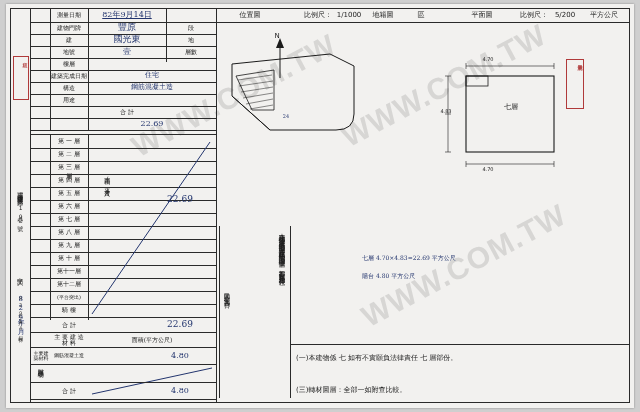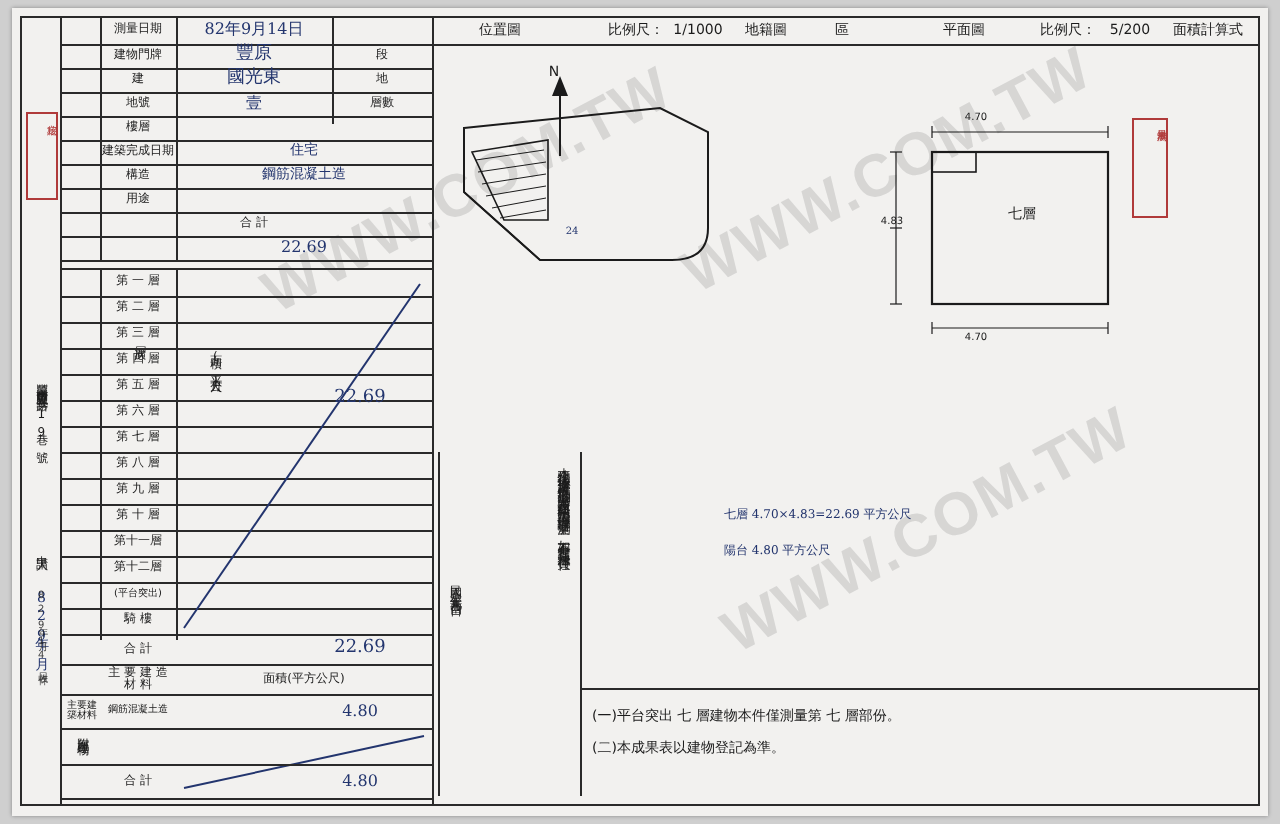--- a/index.html
+++ b/index.html
@@ -93,21 +93,21 @@
   <div class="line h" style="left:24px;top:90px;width:187px;"></div>
   <div class="line h" style="left:24px;top:102px;width:187px;"></div>
   <div class="line h" style="left:24px;top:114px;width:187px;"></div>
   <div class="line h" style="left:24px;top:126px;width:187px;"></div>
   <div class="line v" style="left:44px;top:4px;height:122px;"></div>
   <div class="line v" style="left:82px;top:4px;height:122px;"></div>
   <div class="line v" style="left:160px;top:4px;height:54px;"></div>
   <div class="line v" style="left:210px;top:4px;height:394px;"></div>
 
   <div class="cell" style="left:44px;top:5px;width:38px;height:12px;">測量日期</div>
-  <div class="cell hand" style="left:83px;top:5px;width:76px;height:12px;font-size:8px;">82年9月14日</div>
+  <div class="cell hand" style="left:83px;top:5px;width:76px;height:12px;font-size:8px;text-decoration:underline;">82年9月14日</div>
 
   <div class="cell" style="left:44px;top:19px;width:38px;height:11px;">建物門牌</div>
   <div class="cell hand" style="left:83px;top:18px;width:76px;height:12px;font-size:9px;">豐原</div>
   <div class="cell" style="left:161px;top:19px;width:48px;height:11px;">段</div>
 
   <div class="cell" style="left:44px;top:31px;width:38px;height:11px;">建</div>
   <div class="cell hand" style="left:83px;top:30px;width:76px;height:12px;font-size:9px;">國光東</div>
   <div class="cell" style="left:161px;top:31px;width:48px;height:11px;">地</div>
 
   <div class="cell" style="left:44px;top:43px;width:38px;height:11px;">地號</div>
@@ -196,21 +196,21 @@
 
   <div class="cell" style="left:224px;top:5px;width:40px;height:13px;font-size:7px;">位置圖</div>
   <div class="cell" style="left:292px;top:5px;width:40px;height:13px;font-size:7px;">比例尺：</div>
   <div class="cell" style="left:330px;top:5px;width:26px;height:13px;font-size:7px;">1/1000</div>
   <div class="cell" style="left:360px;top:5px;width:34px;height:13px;font-size:7px;">地籍圖</div>
   <div class="cell" style="left:398px;top:5px;width:34px;height:13px;font-size:7px;">區</div>
 
   <div class="cell" style="left:456px;top:5px;width:40px;height:13px;font-size:7px;">平面圖</div>
   <div class="cell" style="left:508px;top:5px;width:40px;height:13px;font-size:7px;">比例尺：</div>
   <div class="cell" style="left:546px;top:5px;width:26px;height:13px;font-size:7px;">5/200</div>
-  <div class="cell" style="left:576px;top:5px;width:44px;height:13px;font-size:7px;">面積計算式</div>
+  <div class="cell" style="left:576px;top:5px;width:44px;height:13px;font-size:7px;">平方公尺</div>
 
   <svg style="position:absolute;left:212px;top:22px;" width="200" height="190">
 
     <line x1="62" y1="52" x2="62" y2="18" stroke="#1b1b1b" stroke-width="1"></line>
     <polygon points="62,12 58,22 66,22" fill="#1b1b1b"></polygon>
 
     <path d="M14,38 L112,28 L136,40 L136,88 Q136,104 118,104 L52,104 L14,70 Z" fill="none" stroke="#1b1b1b" stroke-width="1"></path>
 
     <path d="M18,50 L56,44 L56,84 L34,84 Z" fill="none" stroke="#1b1b1b" stroke-width="0.8"></path>
     <g stroke="#1b1b1b" stroke-width="0.5">
@@ -253,16 +253,16 @@
 
   <div class="cell hand" style="left:356px;top:248px;width:200px;height:12px;font-size:6px;justify-content:flex-start;">七層  4.70×4.83=22.69 平方公尺</div>
   <div class="cell hand" style="left:356px;top:266px;width:200px;height:12px;font-size:6px;justify-content:flex-start;">陽台  4.80 平方公尺</div>
 
   <div class="line v" style="left:213px;top:222px;height:172px;"></div>
   <div class="line v" style="left:284px;top:222px;height:172px;"></div>
   <div class="cell vert" style="left:224px;top:224px;width:56px;height:168px;font-size:6.5px;line-height:1.25;align-items:flex-start;justify-content:flex-start;">本建物係依據建築改良物勘測申請書及建築執照竣工圖說辦理測量，如有不實願負法律責任。</div>
   <div class="cell vert" style="left:214px;top:224px;width:10px;height:130px;font-size:6px;align-items:flex-start;">民國八十二年九月十四日</div>
 
   <div class="line h" style="left:284px;top:340px;width:339px;"></div>
-  <div class="cell" style="left:290px;top:348px;width:326px;height:13px;font-size:7px;justify-content:flex-start;">(一)平台突出  七  層建物本件僅測量第 七  層部份。</div>
-  <div class="cell" style="left:290px;top:364px;width:326px;height:13px;font-size:7px;justify-content:flex-start;">(二)本成果表以建物登記為準。</div>
+  <div class="cell" style="left:290px;top:348px;width:326px;height:13px;font-size:7px;justify-content:flex-start;">(一)本建物係  七  如有不實願負法律責任 七  層部份。</div>
+  <div class="cell" style="left:290px;top:380px;width:326px;height:13px;font-size:7px;justify-content:flex-start;">(三)轉材圖層：全部一如附查比較。</div>
 
 </div>
 
 </body></html>

